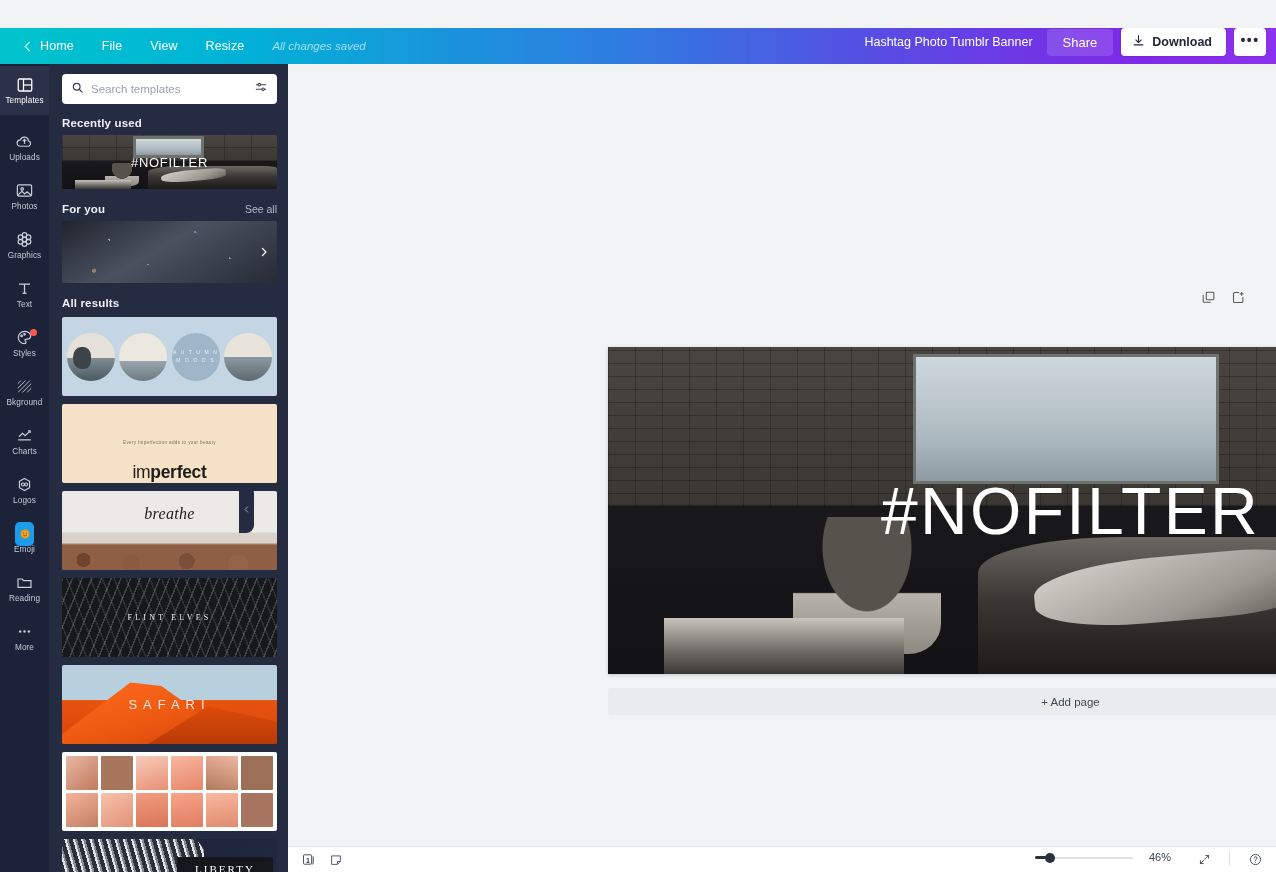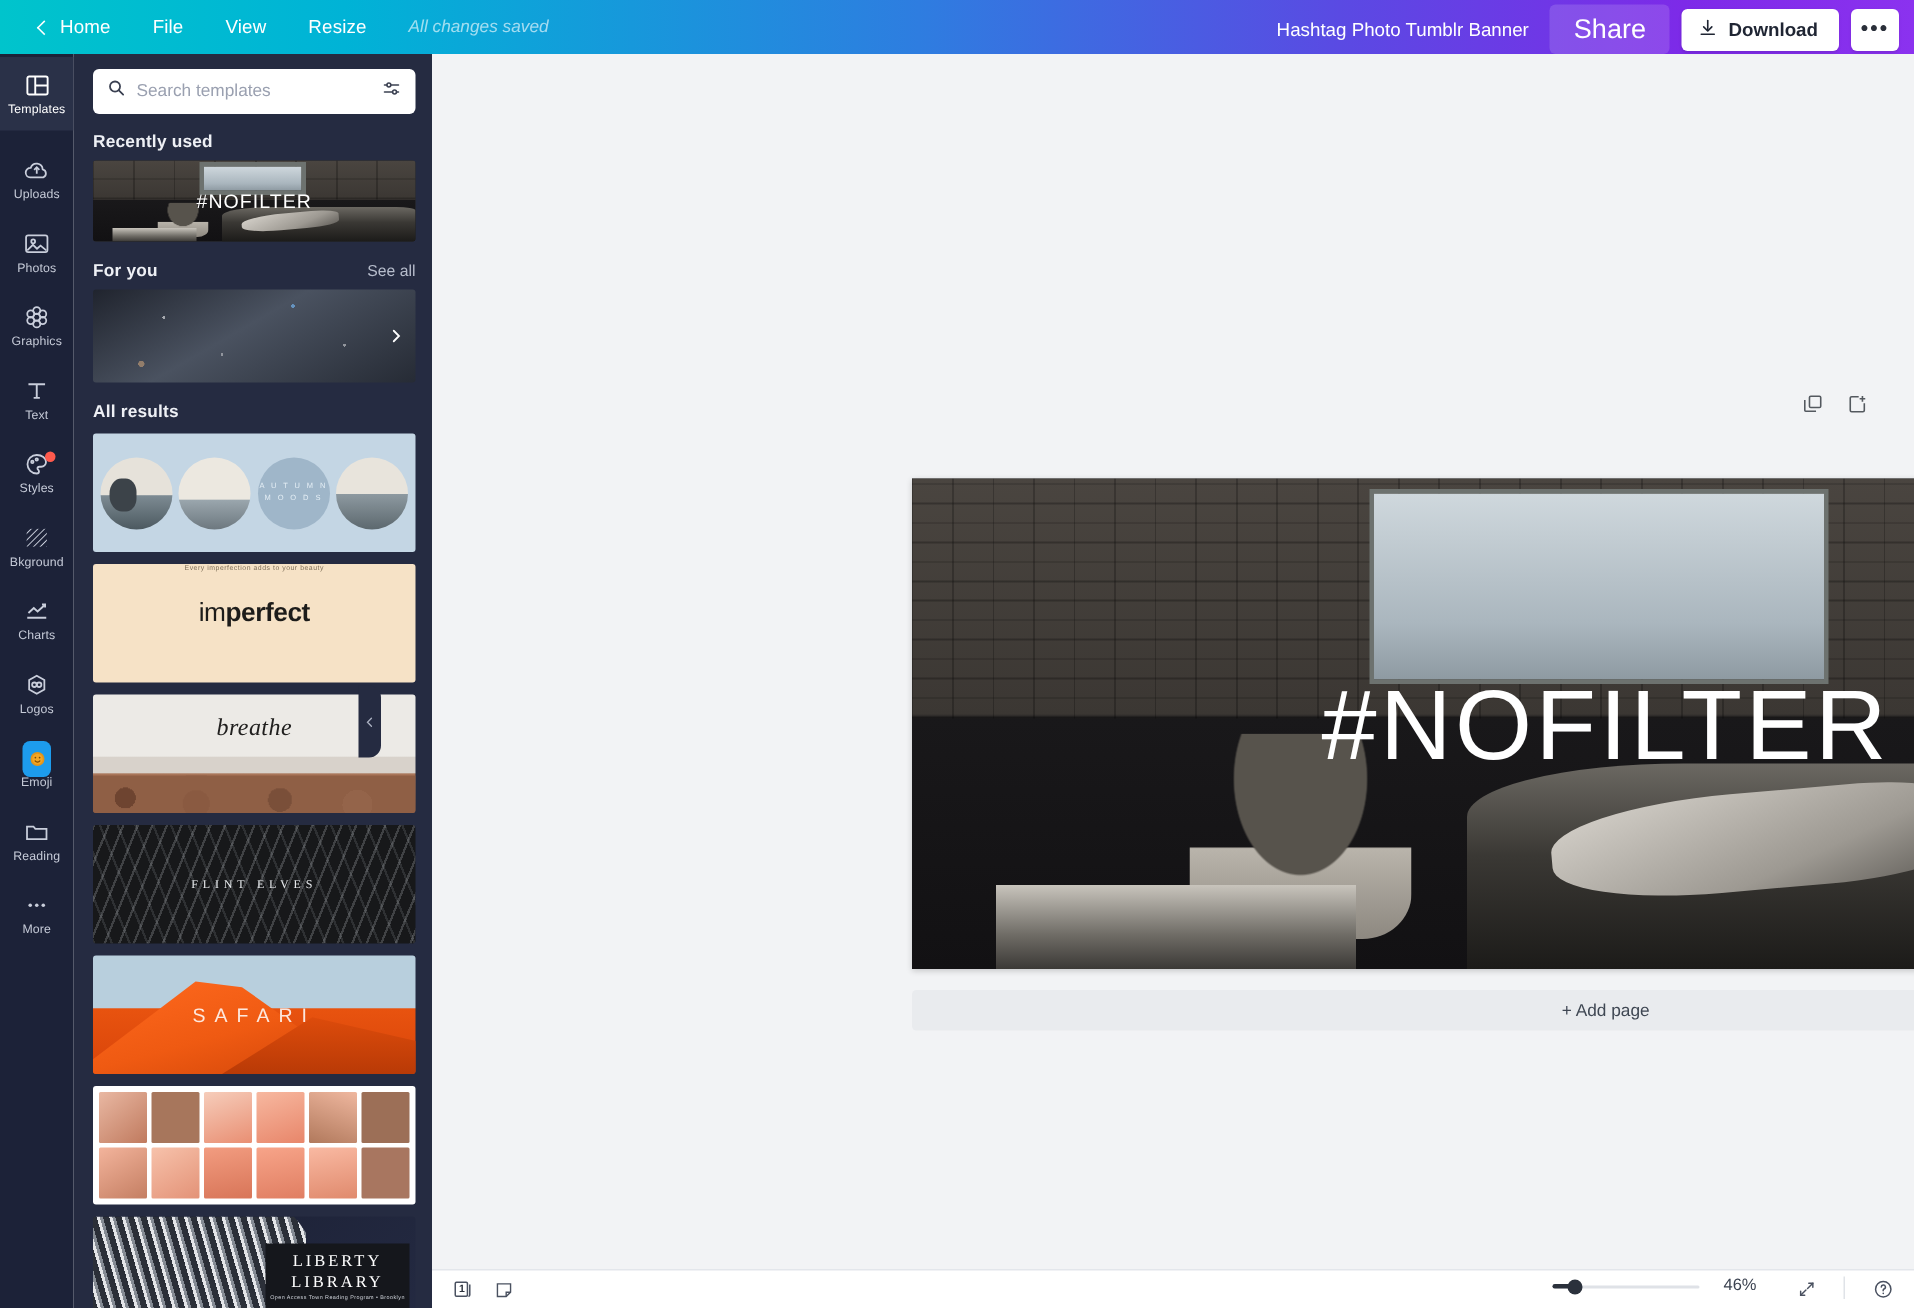--- a/index.html
+++ b/index.html
@@ -8,39 +8,39 @@
     overflow: hidden;
     font-family: "Liberation Sans", sans-serif;
     background: #f2f3f5;
   }
   .app { position: relative; width: 1276px; height: 872px; display: flex; flex-direction: column; }
 
   
   .header {
     height: 36px; flex: 0 0 36px;
     background: linear-gradient(90deg, #00c4cc 0%, #00b3d6 18%, #2e7de0 48%, #5a4ae3 70%, #7d2ae8 88%, #8b32ef 100%);
-    display: flex; align-items: flex-end; color: #fff;
-    font-size: 12px; position: relative; z-index: 40;
+    display: flex; align-items: flex-start; color: #fff;
+    font-size: 12px; position: relative; z-index: 40; margin-top: 28px;
   }
   .hdr-left { display: flex; align-items: center; padding-left: 12px; gap: 0; }
   .hdr-item {
     display: flex; align-items: center; gap: 6px;
     padding: 0 14px; height: 36px; cursor: pointer;
     font-size: 12.5px; color: #ffffff; letter-spacing: .1px;
     white-space: nowrap;
   }
   .chev-left { display:inline-block; width:7px; height:7px; border-left:1.6px solid #fff; border-bottom:1.6px solid #fff; transform: rotate(45deg); margin-right:1px;}
   .saved-note { font-size: 11.5px; color: rgba(255,255,255,.62); font-style: italic; padding-left: 14px; white-space: nowrap; }
   .hdr-right { margin-left: auto; display: flex; align-items: center; gap: 0; padding-right: 10px; }
   .doc-title {
     font-size: 12.5px; color: #fff; padding: 0 14px; white-space: nowrap;
     max-width: 220px; overflow: hidden; text-overflow: ellipsis; cursor: text;
   }
   .share-btn {
-    font-size: 18px; color: #fff; padding: 6px 16px; cursor: pointer; border-radius: 4px;
+    font-size: 13px; color: #fff; padding: 6px 16px; cursor: pointer; border-radius: 4px;
     background: rgba(255,255,255,.14);
   }
   .dl-btn {
     display:flex; align-items:center; gap:7px;
     background: #fff; color: #1f2533; font-size: 12.5px; font-weight: 600;
     border-radius: 4px; padding: 6px 14px 6px 11px; margin-left: 8px; cursor: pointer;
     box-shadow: 0 1px 2px rgba(0,0,0,.10);
   }
   .dots-btn {
     background: #fff; color: #2a2f3a; border-radius: 4px; margin-left: 8px;
@@ -202,21 +202,21 @@
   .c-circles { background: #c4d6e4; display:flex; align-items:center; justify-content:space-evenly; }
   .c-circles .cr { width: 48px; height: 48px; border-radius: 50%; overflow:hidden; position:relative; }
   .c-circles .cr.a { background: linear-gradient(180deg,#e6e2da 0 52%, #7d8b93 53%, #4c5960 100%); }
   .c-circles .cr.b { background: linear-gradient(180deg,#ece8e0 0 58%, #9aa6ad 59%, #6d787f 100%); }
   .c-circles .cr.c { background: #9fb6c9; display:flex; align-items:center; justify-content:center;}
   .c-circles .cr.c span { font-size: 5px; color:#e4eef5; letter-spacing:1.6px; text-align:center; line-height:1.5;}
   .c-circles .cr.d { background: linear-gradient(180deg,#e8e4dc 0 50%, #8d99a0 51%, #5c686e 100%); }
   .c-circles .cr .rock { position:absolute; left:14%; top:30%; width:36%; height:46%; background:#3c4349; border-radius:46% 42% 40% 48%; }
 
   
-  .c-imperf { background: #f6e2c6; display:flex; flex-direction:column; align-items:center; justify-content:flex-start; gap:17px; }
+  .c-imperf { background: #f6e2c6; display:flex; flex-direction:column; align-items:center; justify-content:flex-end; gap:17px; }
   .c-imperf .sub { font-size: 4.6px; color: #7f6f58; letter-spacing: .35px; }
   .c-imperf .big { font-size: 17.5px; color: #1d1c1a; letter-spacing: -.3px; }
   .c-imperf .big b { font-weight: 700; }
   .c-imperf .big i { font-style: normal; font-weight: 400; }
 
   
   .c-breathe { background: linear-gradient(180deg,#eceae6 0 52%, #d8d2cb 53% 66%, #a9765a 67%, #8a5a41 100%); display:flex; align-items:flex-start; justify-content:center; }
   .c-breathe .txt { font-family: "Liberation Serif", serif; font-style: italic; font-size: 16px; color:#21201f; margin-top: 14px; letter-spacing:.3px;}
   .c-breathe .rocks { position:absolute; left:0; right:0; bottom:0; height: 32%;
       background-image: radial-gradient(circle at 10% 60%, #6e4430 0 7px, transparent 7px),

